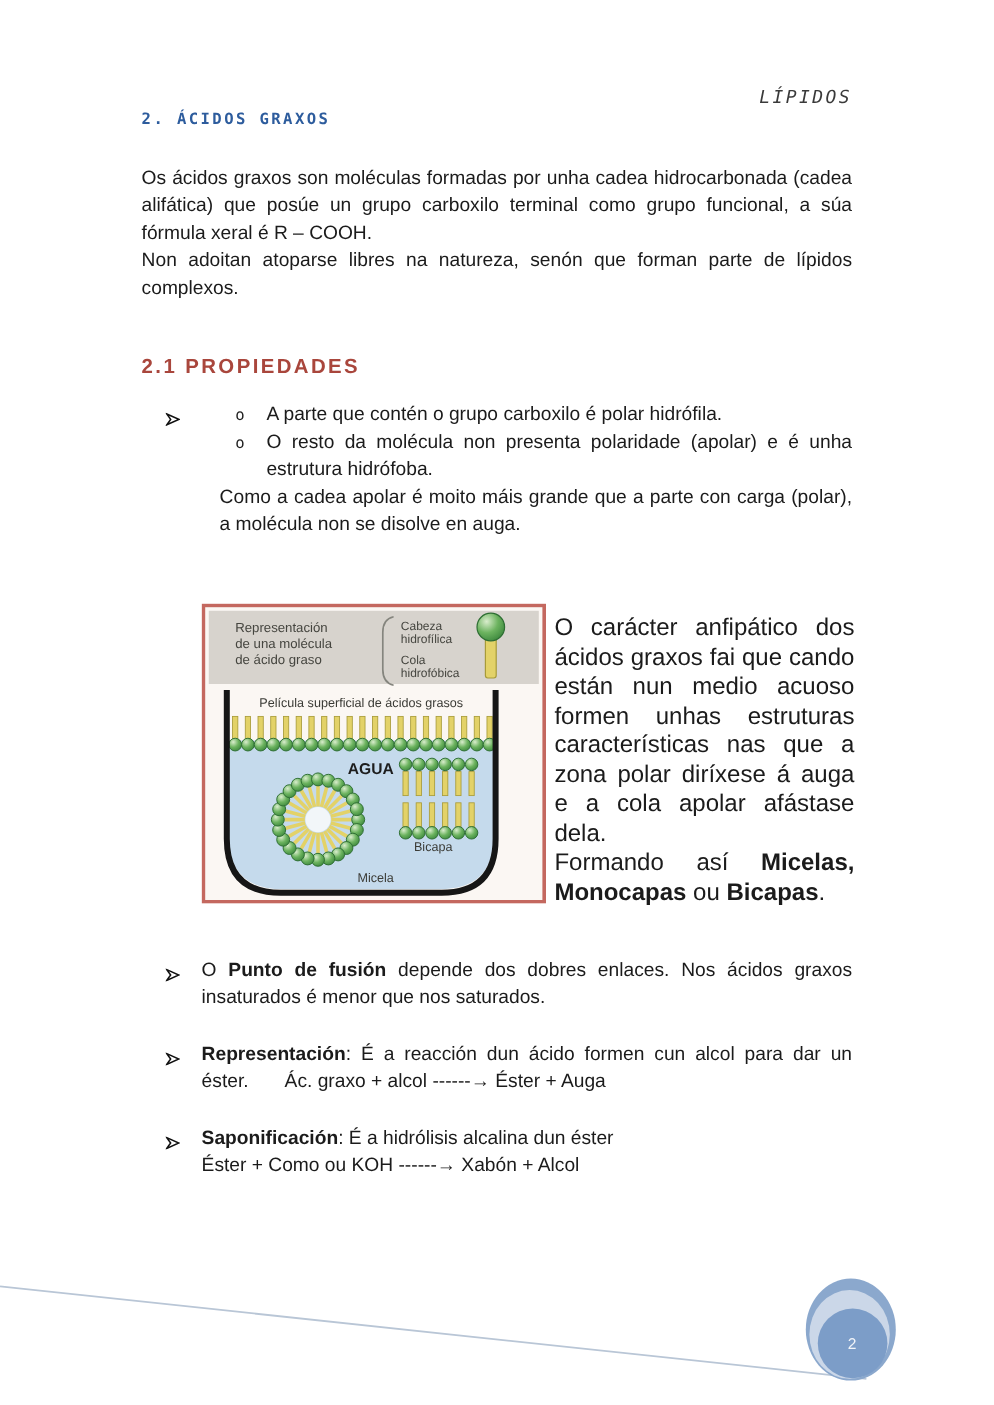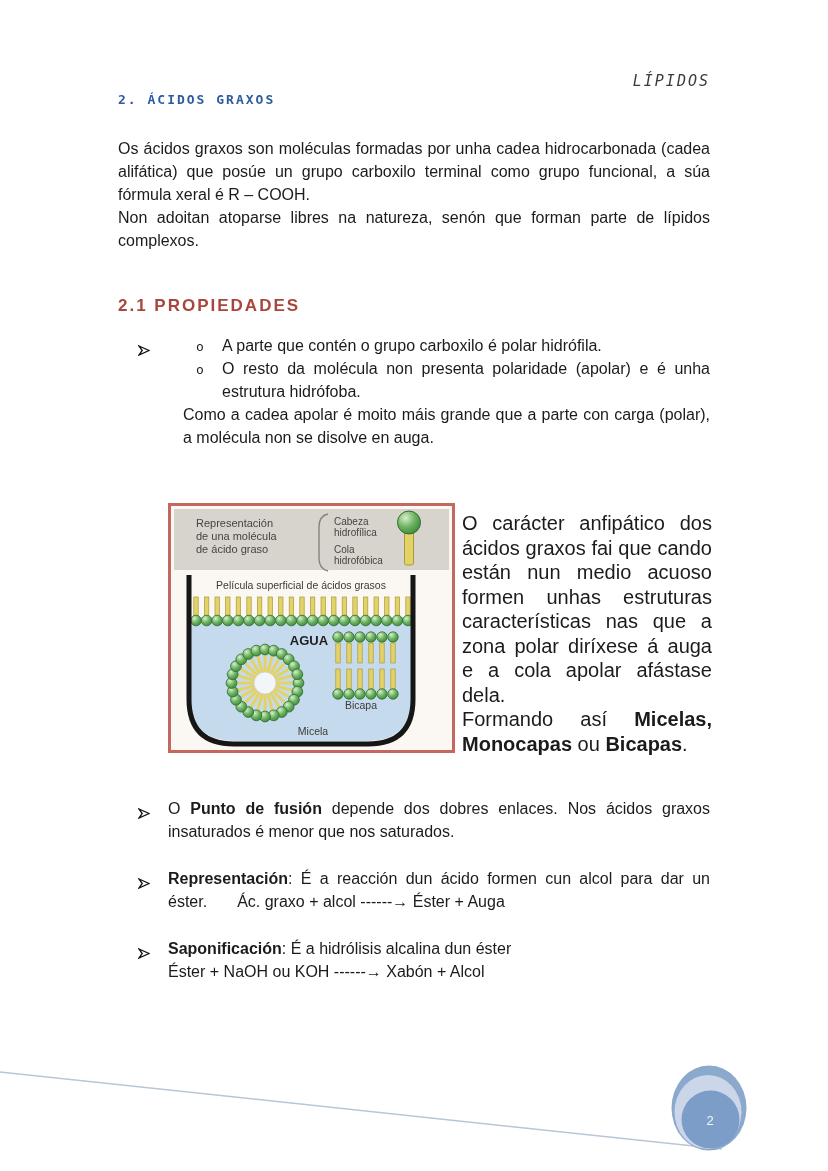--- a/index.html
+++ b/index.html
@@ -257,21 +257,21 @@
         <path d="M1,1 L11,5.5 L1,10 L4.2,5.5 Z" fill="#ffffff" stroke="#111111" stroke-width="1.3"></path>
       </svg></span>
   <div class="btext just"><b>Representación</b><span>: É a reacción dun ácido formen cun alcol para dar un éster.</span><span class="spacer"></span><span>Ác. graxo + alcol ------→ Éster + Auga</span></div>
 </div>
 
 <div class="bullet" style="top:937px">
   <span class="bmark"><svg width="12" height="11" viewBox="0 0 12 11">
         <path d="M1,1 L11,5.5 L1,10 L4.2,5.5 Z" fill="#ffffff" stroke="#111111" stroke-width="1.3"></path>
       </svg></span>
   <div class="btext"><b>Saponificación</b><span>: É a hidrólisis alcalina dun éster</span></div>
-  <div class="btext reaction-line">Éster + NaOH ou KOH ------→ Xabón + Alcol</div>
+  <div class="btext reaction-line">Éster + Como ou KOH ------→ Xabón + Alcol</div>
 </div>
 
 <svg class="footer-art" width="828" height="131" viewBox="0 1040 828 131">
   <line x1="0" y1="1072" x2="722" y2="1149" style="stroke:var(--footer-line)" stroke-width="1.5"></line>
   <g>
     <ellipse cx="709" cy="1108" rx="37.5" ry="42.5" style="fill:var(--circle-outer)"></ellipse>
     <ellipse cx="708" cy="1112" rx="33.5" ry="37" style="fill:var(--circle-light)"></ellipse>
     <circle cx="710.5" cy="1119.5" r="29" style="fill:var(--circle-inner)"></circle>
     <text x="710" y="1124.5" font-size="13" fill="#f2f5f9" text-anchor="middle">2</text>
   </g>

